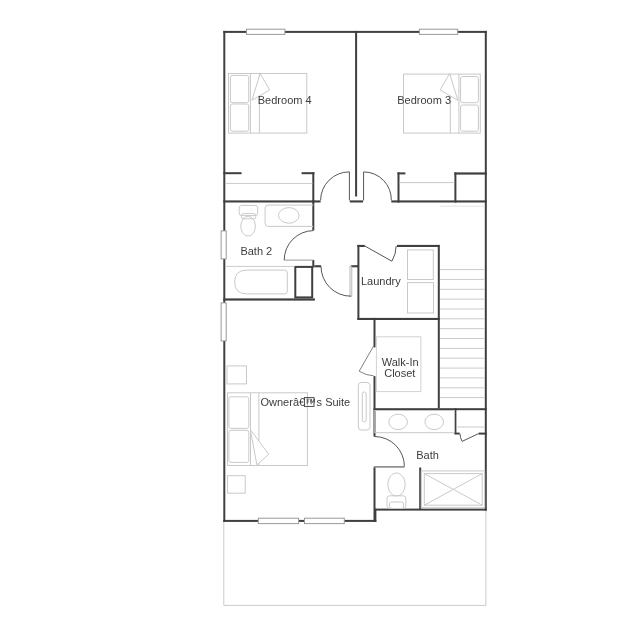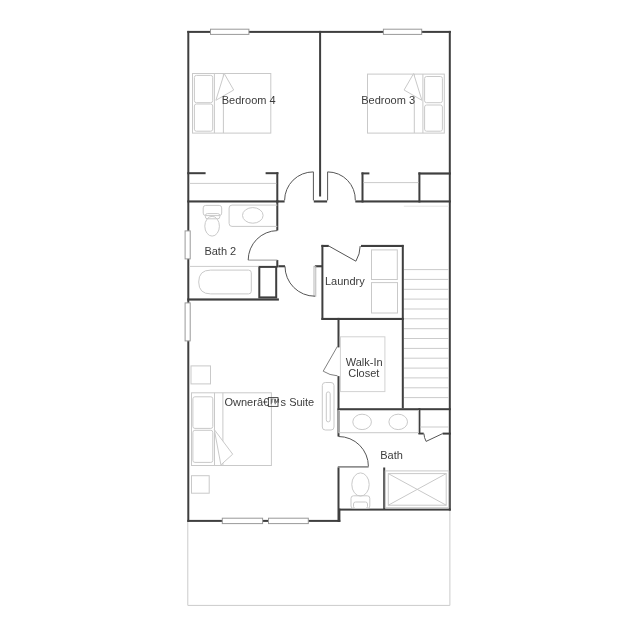--- a/index.html
+++ b/index.html
@@ -1,16 +1,16 @@
 <!DOCTYPE html>
 <html><head>
 <meta charset="utf-8">
 <style>
   html,body{margin:0;padding:0;background:#ffffff;}
-  #plan{width:592px;height:640px;position:relative;}
+  #plan{width:592px;height:640px;position:relative;padding-left:36px;}
   svg{display:block;filter:grayscale(1);}
   text{font-family:"Liberation Sans", sans-serif;fill:#3c3c3c;}
 </style>
 </head>
 <body>
 
 <div id="plan">
 <svg width="640" height="640" viewBox="0 0 640 640" fill="none">
 
 <g stroke="#cbcbcb" stroke-width="1">

